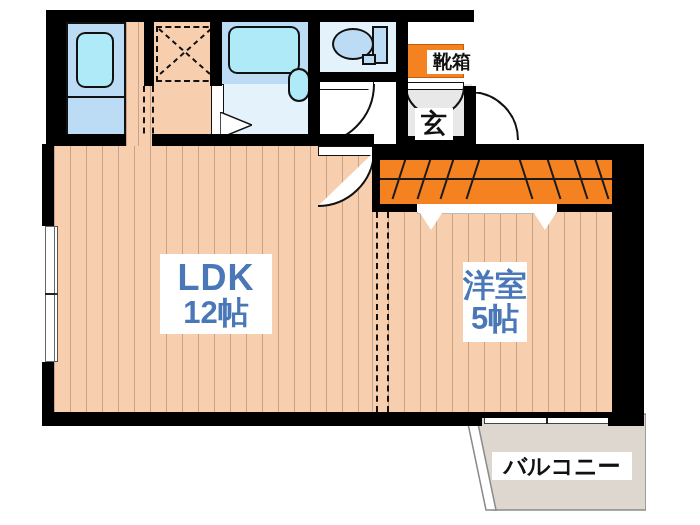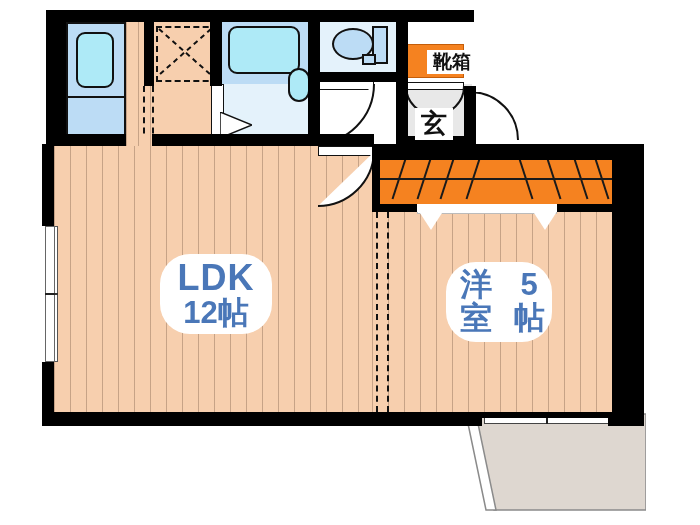--- a/index.html
+++ b/index.html
@@ -21,29 +21,29 @@
   .tile-lightblue{background:#e4f2fb;}
   .tile-blue{background:#bcdcf5;}
   .tub{background:#aeeaf7;}
   .gray-floor{background:#e8e8e8;}
   .white{background:#ffffff;}
   .orange{background:#f58220;}
 
   
   .lbl{position:absolute;background:#fff;display:flex;align-items:center;
        justify-content:center;line-height:1.05;text-align:center;}
-  .lbl-blue{color:#4a77b8;font-weight:700;border-radius:30px;}
+  .lbl-blue{color:#4a77b8;font-weight:700;}
   .lbl-black{color:#111;font-weight:700;}
   .lbl-orange{color:#ef7e18;font-weight:700;}
 
   .ldk-label{left:160px;top:254px;width:112px;height:80px;flex-direction:column;}
   .ldk-label .l1{font-size:36px;letter-spacing:1px;}
   .ldk-label .l2{font-size:31px;}
 
-  .room-label{left:446px;top:262px;width:106px;height:80px;}
+  .room-label{left:463px;top:262px;width:64px;height:80px;flex-direction:column;}
   .room-label .l1{font-size:32px;letter-spacing:0px;}
   .room-label .l2{font-size:31px;}
 
   .cl-label{left:455px;top:161px;width:58px;height:32px;font-size:27px;letter-spacing:4px;}
 
   .shoe-label{left:427px;top:50px;width:50px;height:24px;font-size:19px;}
 
   .gen-label{left:415px;top:108px;width:38px;height:32px;font-size:26px;}
 
   .balcony-label{left:492px;top:452px;width:140px;height:28px;font-size:23px;letter-spacing:0px;}
@@ -197,14 +197,15 @@
   <div class="lbl room-label lbl-blue">
     <span class="l1">洋室</span>
     <span class="l2">5帖</span>
   </div>
 
 
   <div class="lbl shoe-label lbl-black">靴箱</div>
 
   <div class="lbl gen-label lbl-black">玄</div>
 
+  <div class="lbl balcony-label lbl-black">バルコニー</div>
 
 </div>
 
 </body></html>

